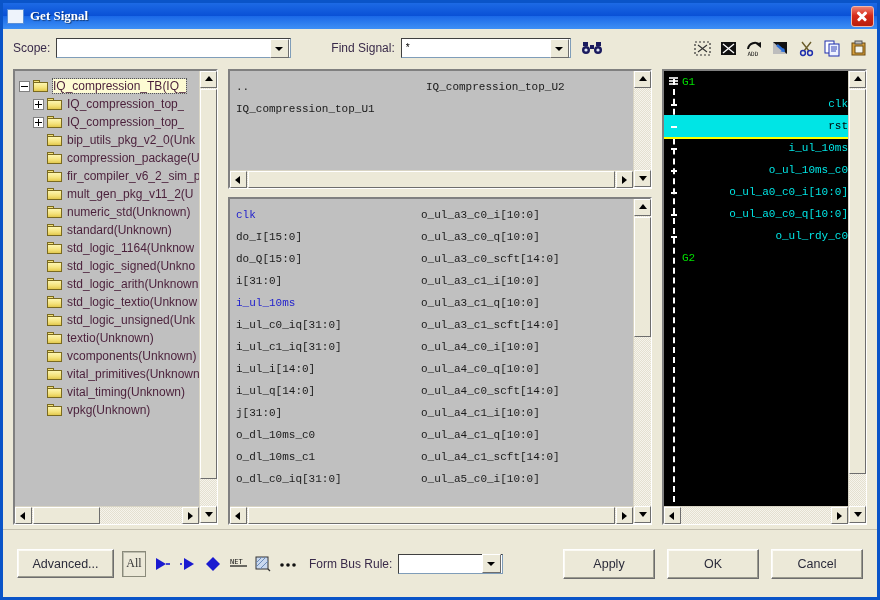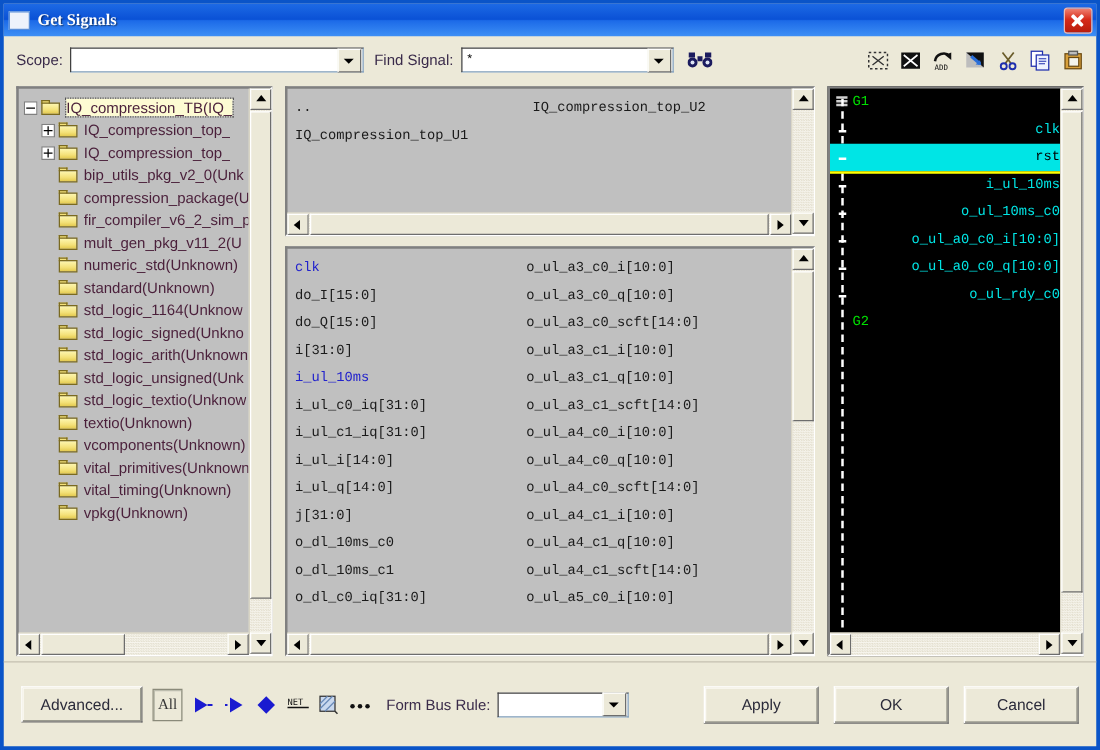--- a/index.html
+++ b/index.html
@@ -223,32 +223,32 @@
   .actions{margin-left:auto;display:flex;gap:12px;}
   .act{width:90px;height:28px;}
 </style>
 </head>
 <body>
 
 <div class="window">
 
   <div class="titlebar">
     <div class="title-icon"></div>
-    <div class="title-text">Get Signals</div>
+    <div class="title-text">Get Signal</div>
     <div class="close-btn"></div>
   </div>
 
   <div class="toprow">
     <span class="lbl">Scope:</span>
     <div class="combo" id="scope-combo">
       <span class="cval"></span>
       <span class="arrow"></span>
     </div>
 
-    <span class="lbl" style="margin-left:8px;">Find Signal:</span>
+    <span class="lbl" style="margin-left:40px;">Find Signal:</span>
     <div class="combo" id="find-combo">
       <span class="cval">*</span>
       <span class="arrow"></span>
     </div>
 
     <span class="bino">
       <svg width="20" height="16" viewBox="0 0 20 16">
         <rect x="1" y="2" width="5" height="4" fill="#1b1b5e"></rect>
         <rect x="14" y="2" width="5" height="4" fill="#1b1b5e"></rect>
         <circle cx="4" cy="10" r="4" fill="#1b1b5e"></circle>
@@ -412,29 +412,29 @@
               <span class="fb"></span>
             </span>
             <span class="tlabel">std_logic_arith(Unknown</span>
           </div>
           <div class="tnode d1">
             <span class="exp none"></span>
             <span class="folder">
               <span class="ft"></span>
               <span class="fb"></span>
             </span>
+            <span class="tlabel">std_logic_textio(Unknow</span>
+          </div>
+          <div class="tnode d1">
+            <span class="exp none"></span>
+            <span class="folder">
+              <span class="ft"></span>
+              <span class="fb"></span>
+            </span>
             <span class="tlabel">std_logic_unsigned(Unk</span>
-          </div>
-          <div class="tnode d1">
-            <span class="exp none"></span>
-            <span class="folder">
-              <span class="ft"></span>
-              <span class="fb"></span>
-            </span>
-            <span class="tlabel">std_logic_textio(Unknow</span>
           </div>
           <div class="tnode d1">
             <span class="exp none"></span>
             <span class="folder">
               <span class="ft"></span>
               <span class="fb"></span>
             </span>
             <span class="tlabel">textio(Unknown)</span>
           </div>
           <div class="tnode d1">

